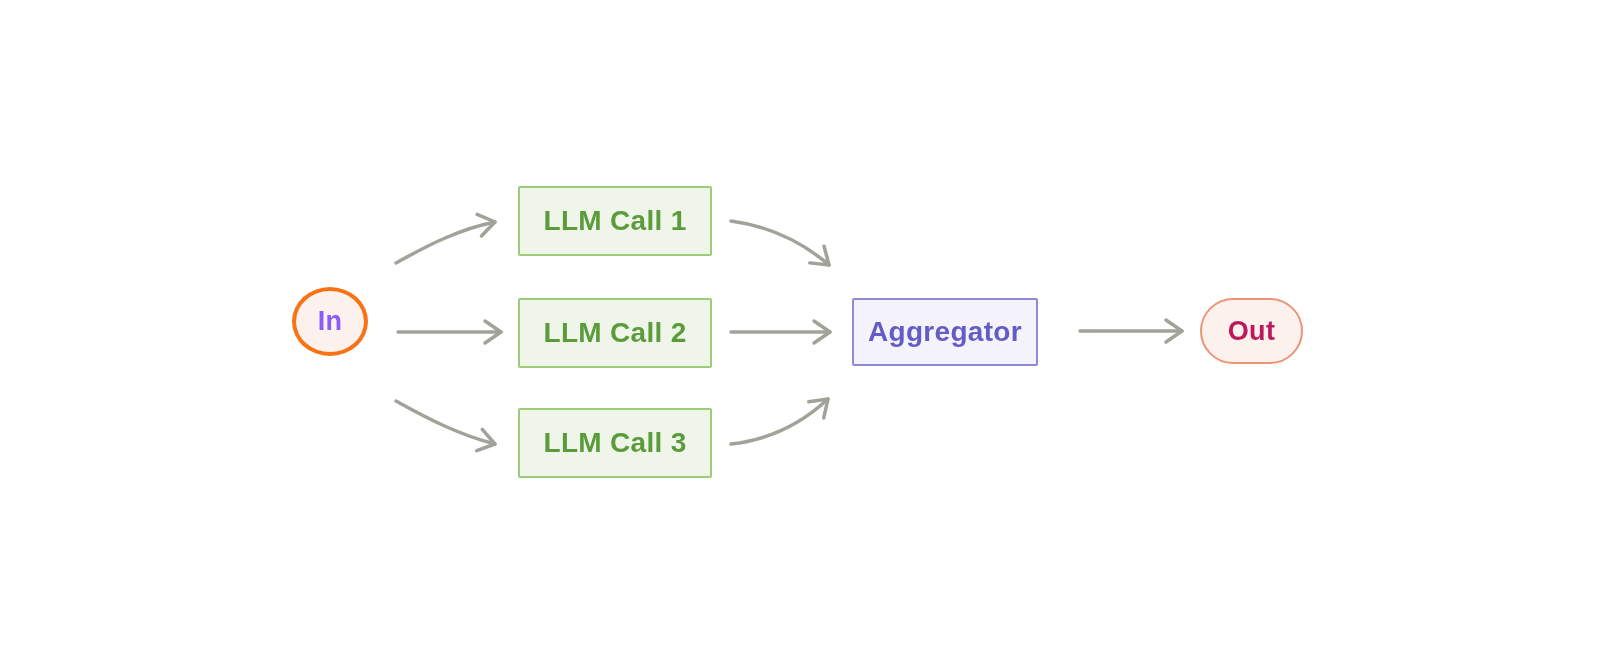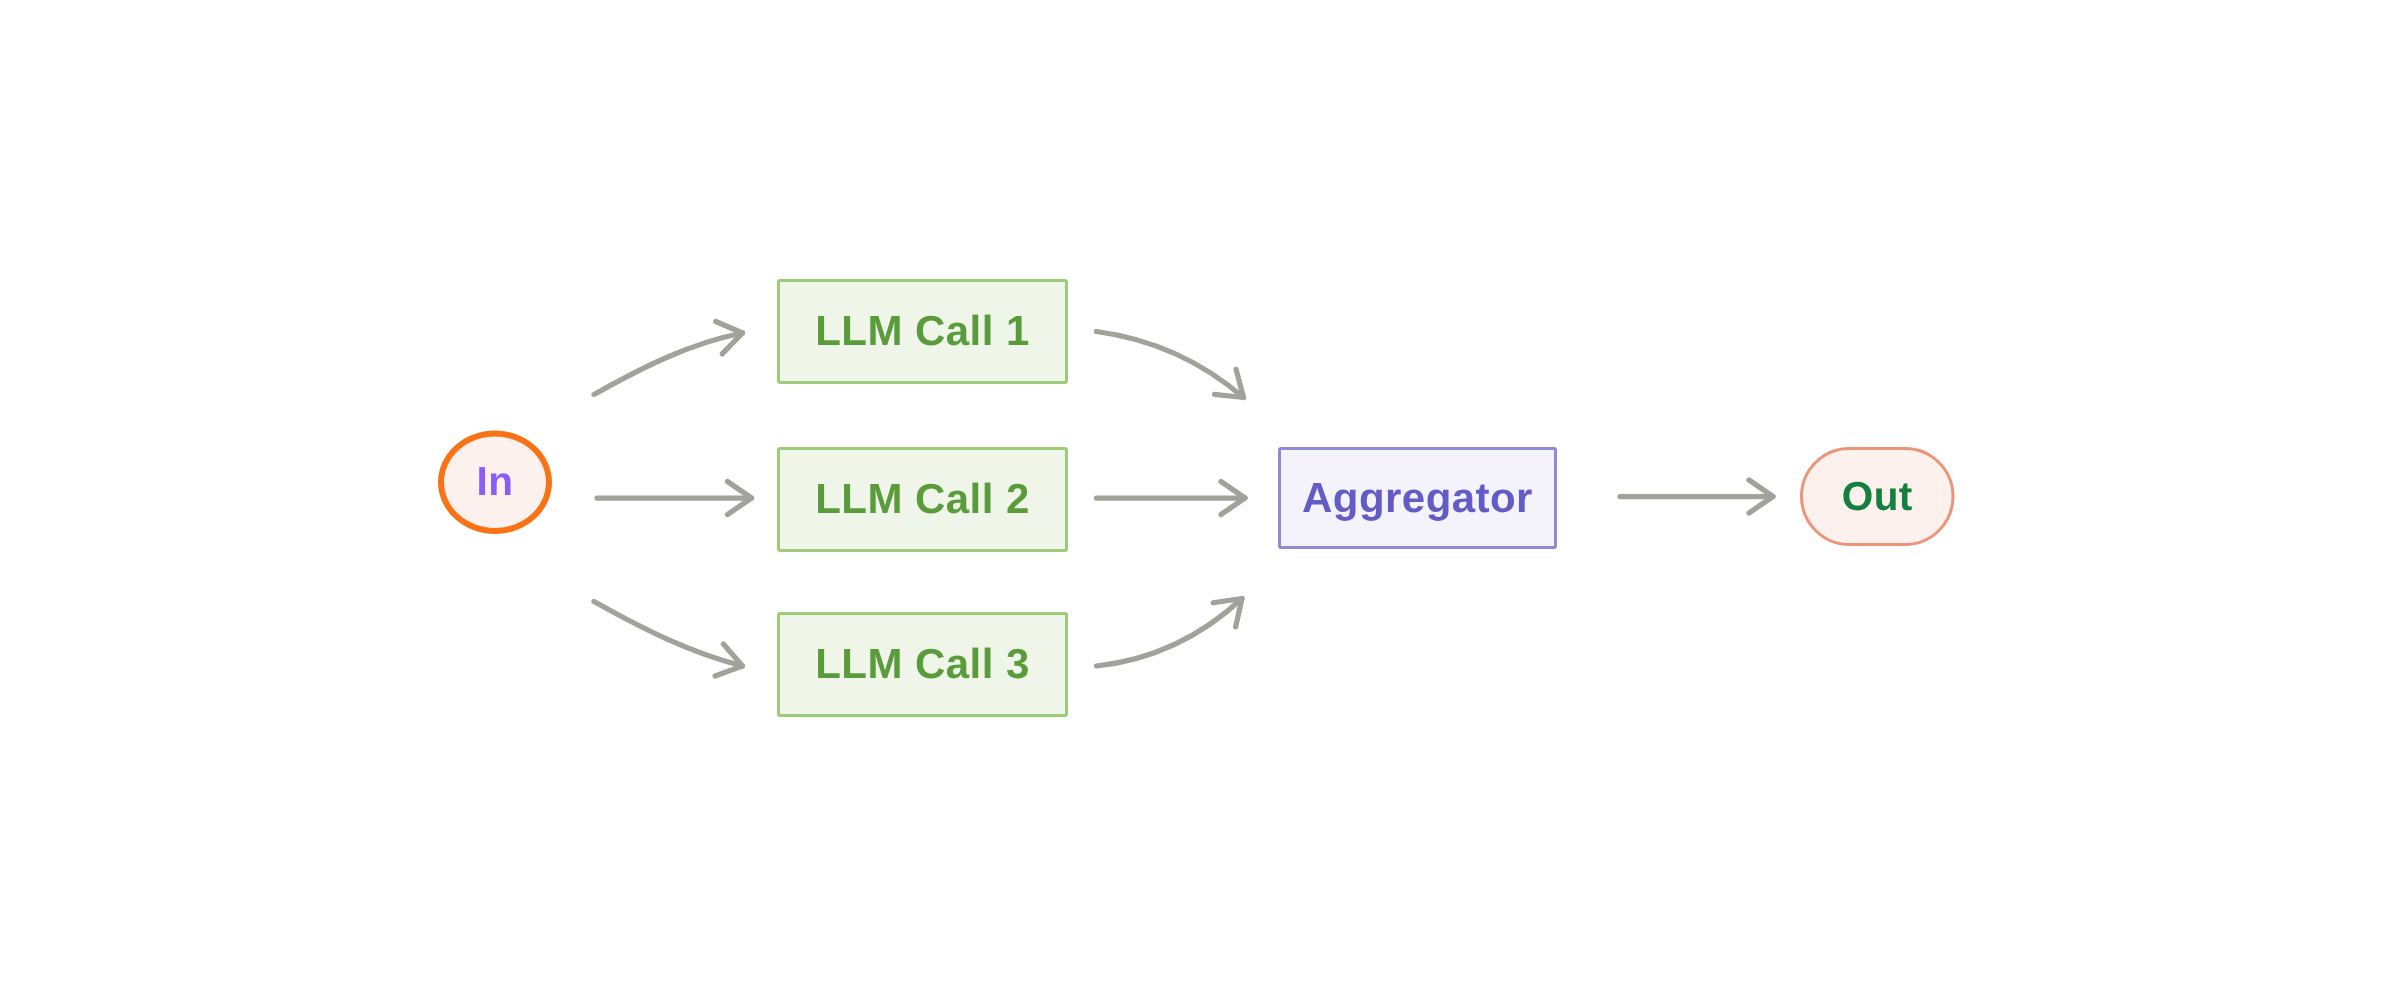--- a/index.html
+++ b/index.html
@@ -51,21 +51,21 @@
     border: 2px solid #9089D6;
     border-radius: 2px;
     color: #645CC6;
     font-size: 28px;
   }
   .node-out {
     left: 1200px; top: 298px; width: 103px; height: 66px;
     background: #FCF1EC;
     border: 2px solid #EC9478;
     border-radius: 33px;
-    color: #15803d;
+    color: #be185d;
     font-size: 27px;
   }
   .edge {
     fill: none;
     stroke: #A2A29B;
     stroke-width: 3.5;
     stroke-linecap: round;
   }
 </style>
 </head>

